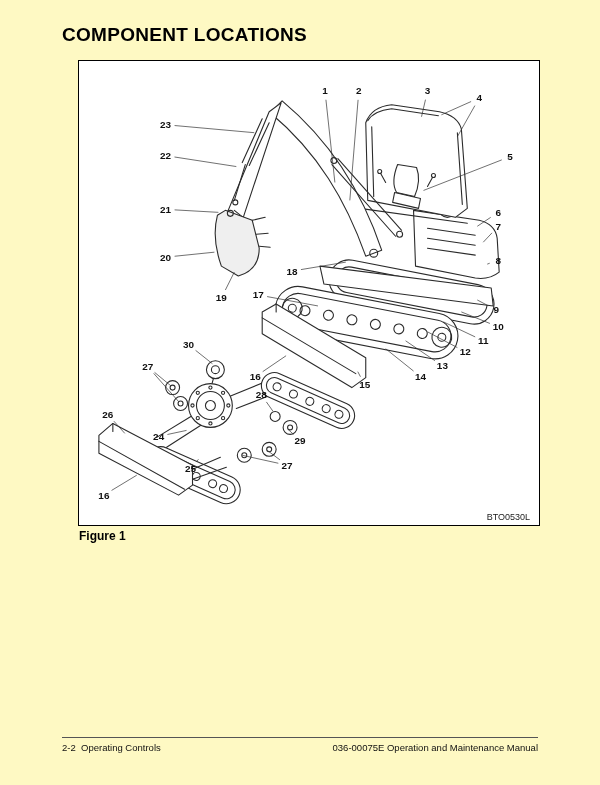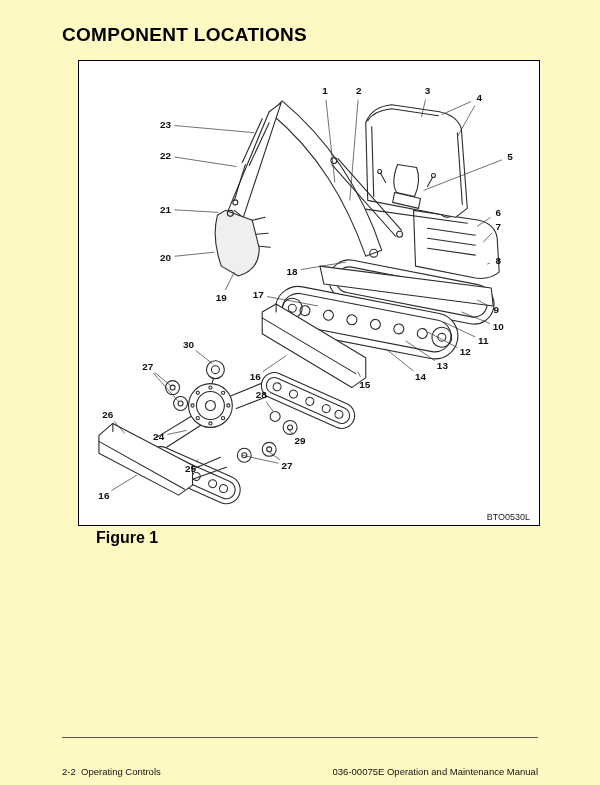--- a/index.html
+++ b/index.html
@@ -14,29 +14,29 @@
   .figure-box{
     position:absolute;left:78px;top:60px;width:462px;height:466px;
     border:1px solid #000;box-sizing:border-box;background:#fff;
   }
   .figure-box svg{display:block;width:100%;height:100%;}
   .figure-code{
     position:absolute;right:8px;bottom:3px;font-size:9px;color:#222;
     background:#fff;padding:0 1px;
   }
   .figure-label{
-    position:absolute;left:96px;top:529px;font-size:16px;font-weight:700;
+    position:absolute;left:79px;top:529px;font-size:12px;font-weight:700;
   }
   .footer-rule{
     position:absolute;left:62px;top:737px;width:476px;border-top:1px solid #555;
   }
   .footer{
     position:absolute;left:62px;top:742px;width:476px;
     display:flex;justify-content:space-between;
-    font-size:9.5px;color:#111;white-space:pre;margin-top:24px;
+    font-size:9.5px;color:#111;white-space:pre;
   }
   
   .draw{stroke:#2b2b2b;fill:none;stroke-width:1.1;stroke-linecap:round;stroke-linejoin:round;}
   .fillw{fill:#ffffff;}
   .fillg{fill:#efefef;}
   #callout-layer text{
     font-family:"Liberation Sans",sans-serif;font-size:10px;font-weight:700;
     fill:#111;text-anchor:middle;
   }
   #callout-layer line{stroke:#333;stroke-width:0.7;}

